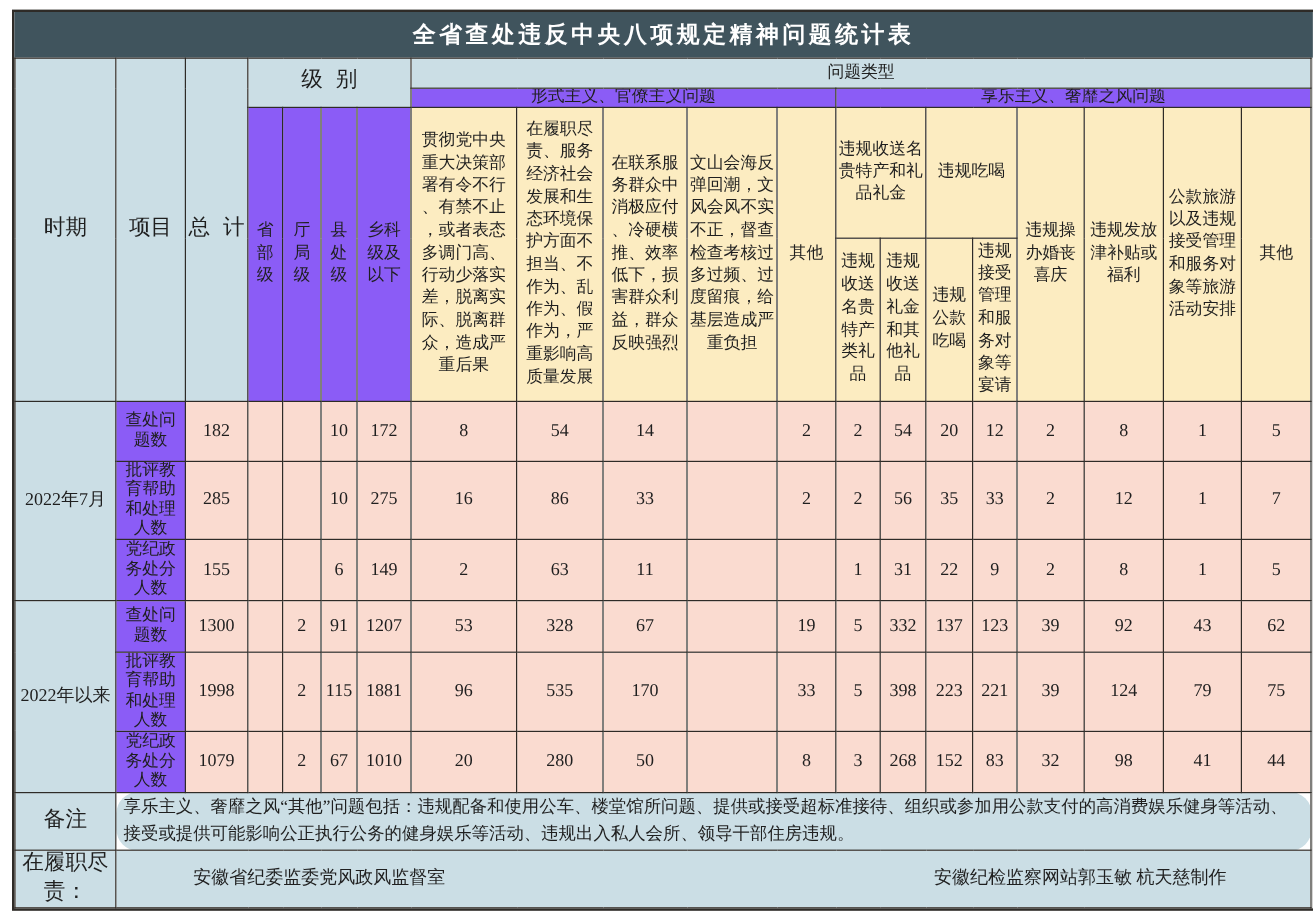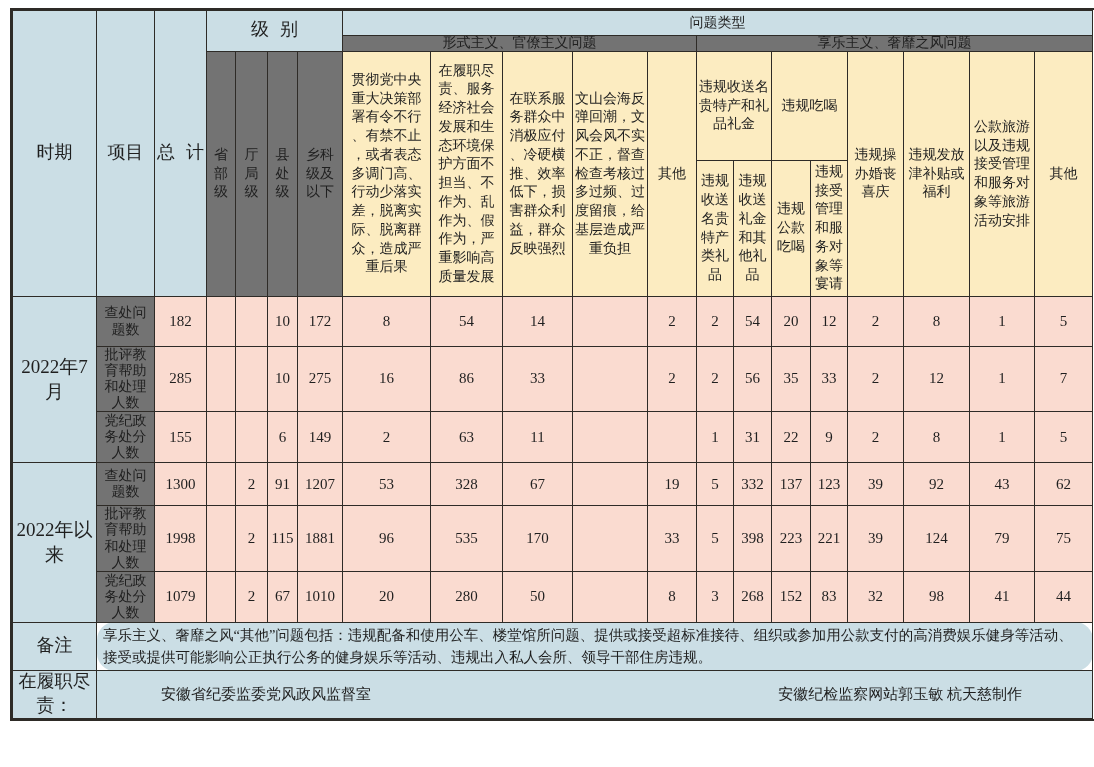--- a/index.html
+++ b/index.html
@@ -4,43 +4,44 @@
 <style>
   html,body{margin:0;padding:0;background:#ffffff;
     font-family:"Liberation Serif","DejaVu Serif",serif;color:#1f1f1f;}
   .wrap{position:absolute;left:10px;top:8px;width:1082px;border:2px solid #2e2b27;}
   .titlebar{height:38px;background:#40545d;display:flex;align-items:center;justify-content:center;
     color:#ffffff;font-size:19px;font-weight:bold;letter-spacing:3px;}
   table{border-collapse:collapse;table-layout:fixed;width:1080px;}
   td{border:1px solid #2e2b27;text-align:center;vertical-align:middle;
     padding:0 2px;font-size:14px;line-height:1.3;overflow:hidden;}
   .blue{background:#cbdee5;}
-  .green{background:#737373;}
+  .green{background:#8b5cf6;}
   .yellow{background:#fcecc1;}
   .pink{background:#fadbd0;}
   .long{word-break:break-all;line-break:anywhere;line-height:1.34;}
   .num{font-size:15px;}
   .item{font-size:14px;line-height:1.15;padding:0 5px;margin-left:48px;}
-  .period{font-size:19px;font-family:Liberation Serif, serif;}
+  .period{font-size:15px;font-family:Liberation Serif, serif;}
   .grouphead{font-size:14px;}
   .thin{line-height:1.05;}
   .remark-cell{text-align:left;padding:2px 6px;font-size:14.5px;line-height:1.5;border-radius:18px;}
   .label-cell{font-size:18px;font-family:Liberation Mono, monospace;}
   .src-flex{display:flex;align-items:flex-start;justify-content:space-between;
     padding-left:62px;padding-right:68px;font-size:15px;}
   .src-right{display:flex;}
   tr.hr1{height:25px;} tr.hr2{height:16px;} tr.hr3{height:109px;} tr.hr4{height:136px;}
   tr.d1{height:50px;} tr.d2{height:63px;} tr.d3{height:51px;}
   tr.d4{height:43px;} tr.d5{height:64px;} tr.d6{height:51px;}
   tr.rr{height:46px;} tr.sr{height:42px;}
 </style>
 </head>
 <body>
 
 <div class="wrap">
+  <div class="titlebar">全省查处违反中央八项规定精神问题统计表</div>
   <table>
     <colgroup>
       <col style="width:84px">
         <col style="width:58px">
         <col style="width:52px">
       <col style="width:29px">
         <col style="width:32px">
         <col style="width:30px">
         <col style="width:45px">
       <col style="width:88px">

